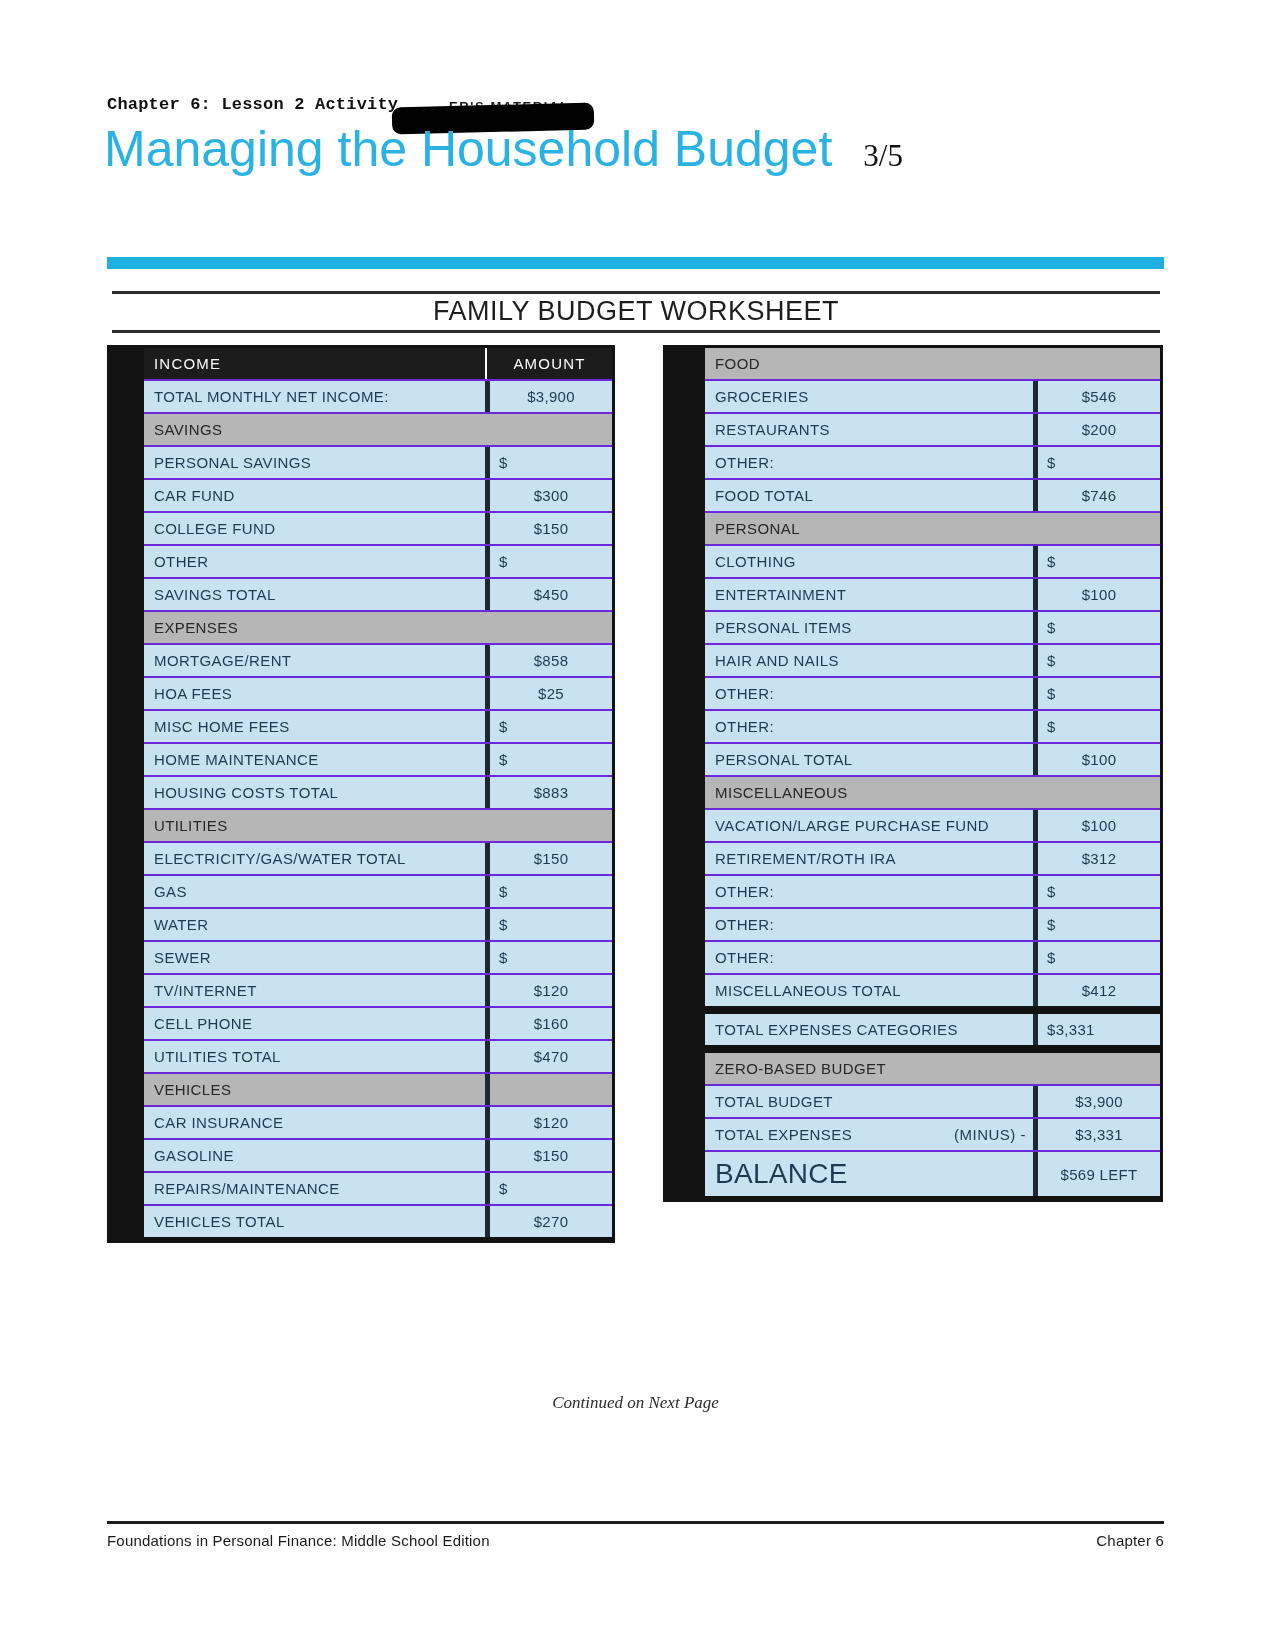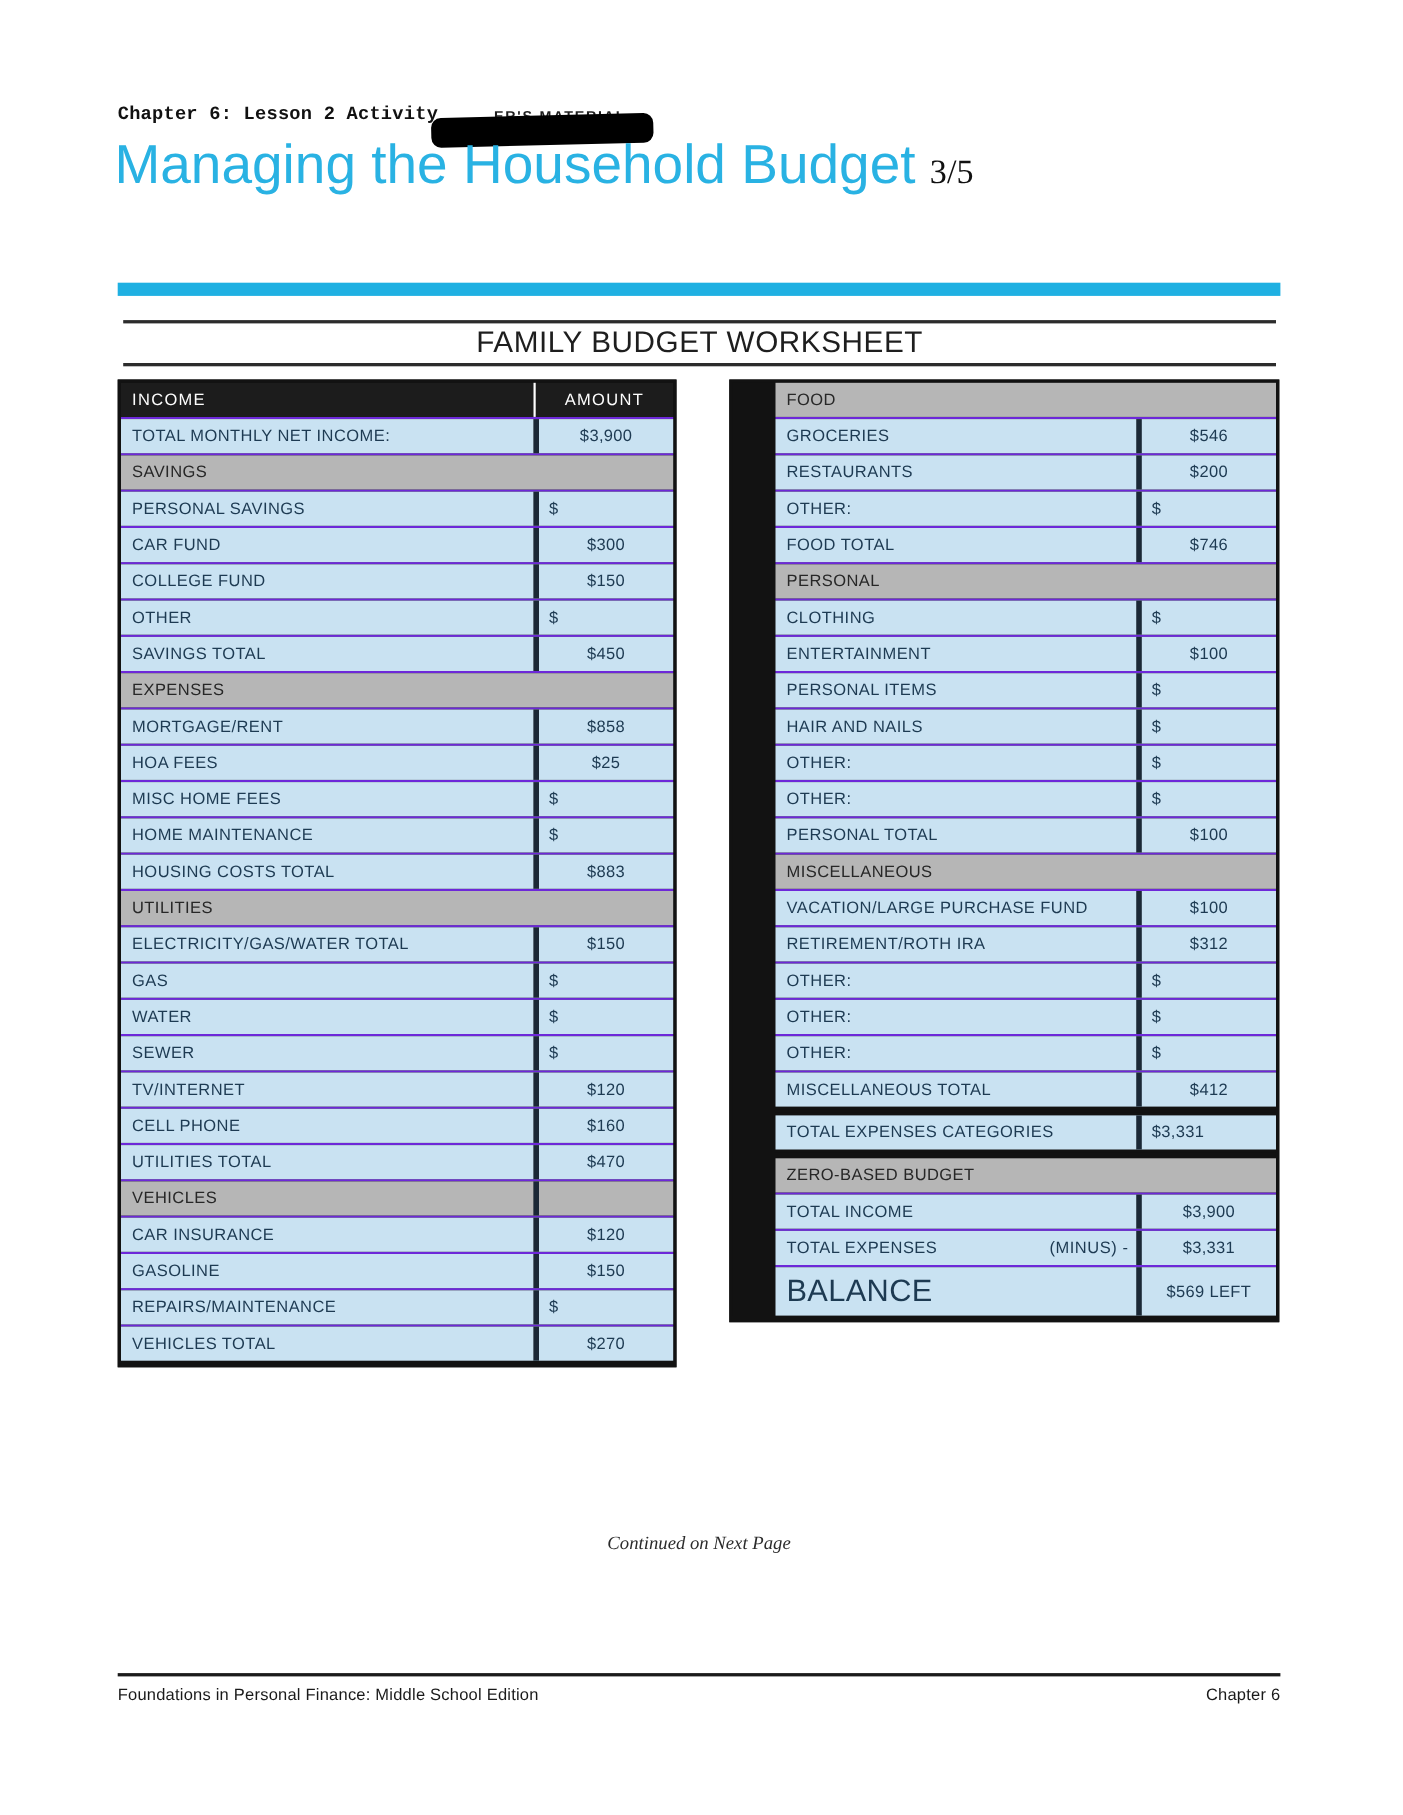--- a/index.html
+++ b/index.html
@@ -20,21 +20,21 @@
     position:absolute;left:449px;top:97px;height:10px;overflow:hidden;
   }
   .redact-text-clip span{
     font-size:13px;font-weight:700;color:#1d1d1d;letter-spacing:1.6px;white-space:nowrap;
   }
   .redact-box{
     position:absolute;left:392px;top:105px;width:202px;height:27px;
     background:#000;border-radius:9px;transform:rotate(-1.4deg);
   }
   .main-title{
-    position:absolute;left:104px;top:120px;display:flex;align-items:baseline;gap:13px;white-space:nowrap;
+    position:absolute;left:104px;top:120px;display:flex;align-items:baseline;gap:31px;white-space:nowrap;
   }
   .main-title .big{font-size:50px;color:#29b2e3;font-weight:400;letter-spacing:0;}
   .main-title .frac{font-family:"Liberation Serif",serif;font-size:31px;color:#101010;}
   .accent-bar{
     position:absolute;left:107px;top:257px;width:1057px;height:12px;background:#1fb0e2;
   }
 
   
   .ws-rule{position:absolute;left:112px;width:1048px;height:3px;background:#2c2c2c;}
   .ws-rule.top{top:291px;}
@@ -42,21 +42,21 @@
   .ws-title{
     position:absolute;left:112px;top:296px;width:1048px;text-align:center;
     font-size:27px;color:#1e1e1e;letter-spacing:.5px;font-weight:400;
   }
 
   
   .budget-table{
     position:absolute;top:345px;box-sizing:border-box;
     border:3px solid #121212;border-bottom-width:6px;background:#121212;
   }
-  #left-table{left:107px;width:508px;}
+  #left-table{left:107px;width:508px;padding-left:34px;}
   #right-table{left:663px;width:500px;padding-left:39px;}
 
   .row{display:flex;height:31px;border-top:2px solid #6d28d9;}
   .row:first-child{border-top:0;}
   .row.double-top{border-top:8px double #121212;}
   .cell{display:flex;align-items:center;box-sizing:border-box;min-width:0;}
   .cell.label{
     flex:1;background:#c9e2f2;padding-left:10px;
     color:#1d3a52;font-size:15px;letter-spacing:.4px;white-space:nowrap;
   }
@@ -378,21 +378,21 @@
         <div class="cell label">
           <span>TOTAL EXPENSES CATEGORIES</span>
         </div>
         <div class="cell amount val-left">$3,331</div>
       </div>
       <div class="row section-row double-top">
         <div class="cell label">ZERO-BASED BUDGET</div>
       </div>
       <div class="row item-row">
         <div class="cell label">
-          <span>TOTAL INCOME</span>
+          <span>TOTAL BUDGET</span>
         </div>
         <div class="cell amount">$3,900</div>
       </div>
       <div class="row item-row">
         <div class="cell label">
           <span>TOTAL EXPENSES</span>
           <span class="note">(MINUS) -</span>
         </div>
         <div class="cell amount">$3,331</div>
       </div>

